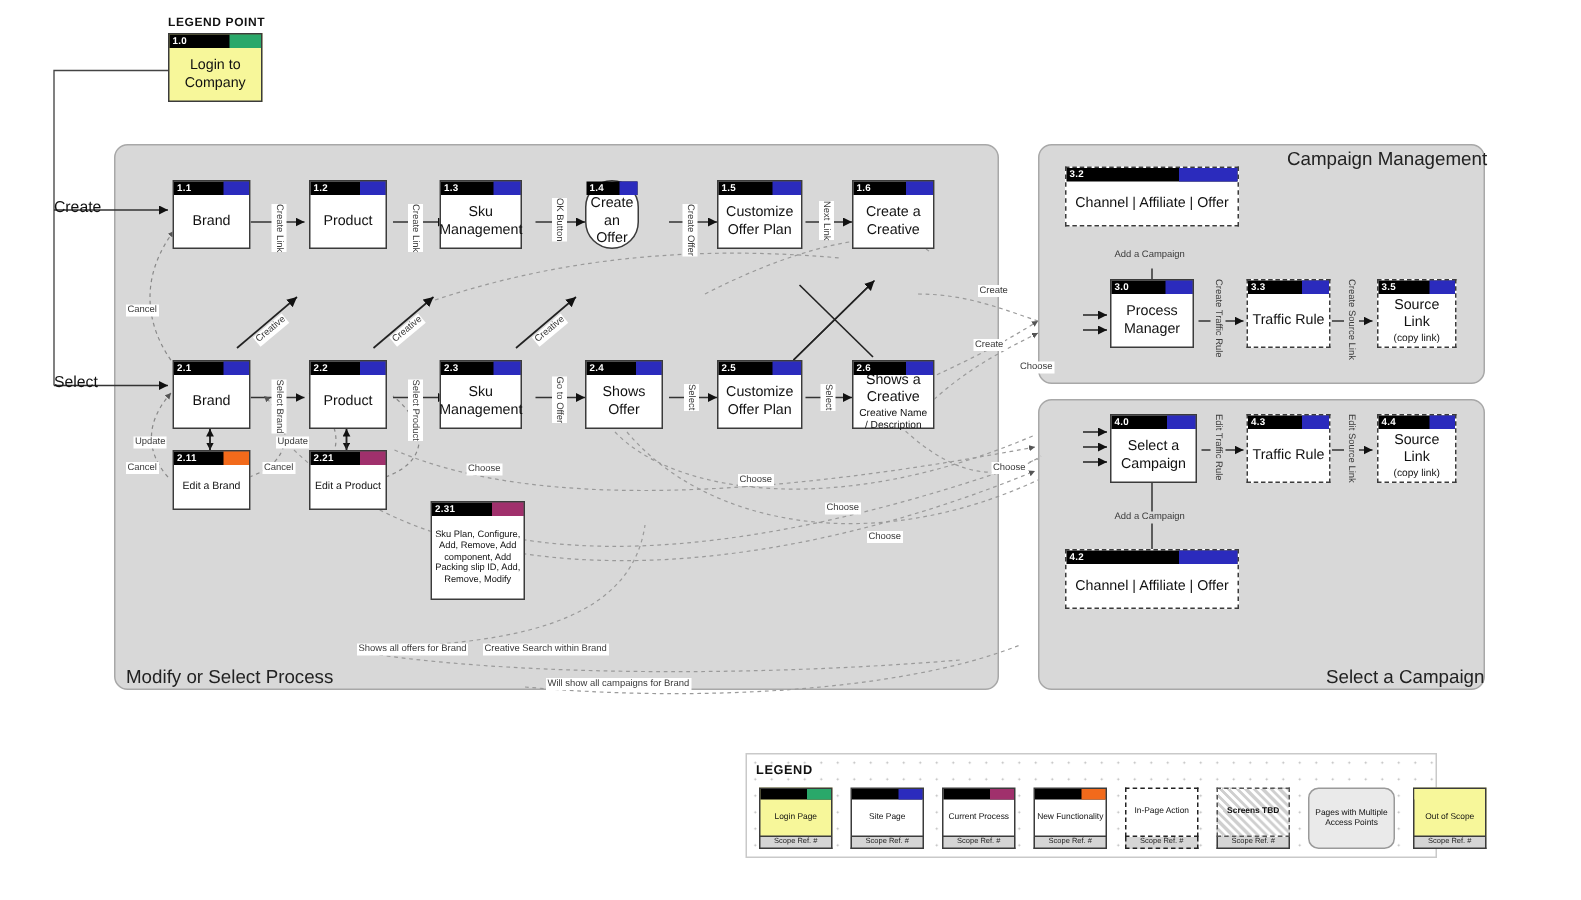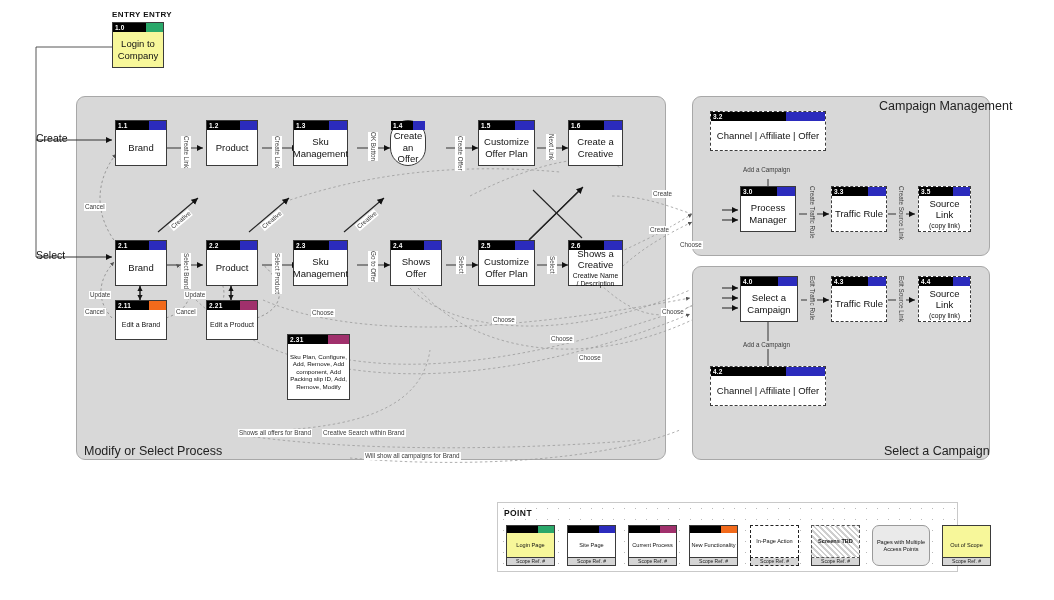--- a/index.html
+++ b/index.html
@@ -201,22 +201,22 @@
 
     <g stroke="#222" stroke-width="1" fill="none">
       <path d="M722,210 L738,210" marker-end="url(#ah)"></path>
       <path d="M722,220 L738,220" marker-end="url(#ah)"></path>
       <path d="M722,288 L738,288" marker-end="url(#ah)"></path>
       <path d="M722,298 L738,298" marker-end="url(#ah)"></path>
       <path d="M722,308 L738,308" marker-end="url(#ah)"></path>
     </g>
   </svg>
 
-  <div class="entry-label" style="left:112px;top:10px;">ENTRY ENTRY</div>
-  <div class="node" style="left:112px;top:22px;width:52px;height:46px;background:#f7f79a;">
+  <div class="entry-label" style="left:112px;top:10px;">LEGEND POINT</div>
+  <div class="node" style="left:112px;top:22px;width:63px;height:46px;background:#f7f79a;">
     <div class="hdr">
       <span class="id">1.0</span>
       <span class="swatch" style="background:#2aa86a;"></span>
     </div>
     <div class="body">Login to Company</div>
   </div>
 
   <div class="bigside" style="left:36px;top:132px;">Create</div>
   <div class="bigside" style="left:36px;top:249px;">Select</div>
 
@@ -434,25 +434,25 @@
 
   <div class="elabel" style="left:742px;top:166px;background:#d8d8d8;">Add a Campaign</div>
   <div class="elabel" style="left:807px;top:186px;writing-mode:vertical-rl;background:#d8d8d8;">Create Traffic Rule</div>
   <div class="elabel" style="left:896px;top:186px;writing-mode:vertical-rl;background:#d8d8d8;">Create Source Link</div>
 
   <div class="elabel" style="left:742px;top:341px;background:#d8d8d8;">Add a Campaign</div>
   <div class="elabel" style="left:807px;top:276px;writing-mode:vertical-rl;background:#d8d8d8;">Edit Traffic Rule</div>
   <div class="elabel" style="left:896px;top:276px;writing-mode:vertical-rl;background:#d8d8d8;">Edit Source Link</div>
 
   <div class="panel-title" style="left:84px;top:444px;">Modify or Select Process</div>
-  <div class="panel-title" style="left:858px;top:99px;margin-left:21px;">Campaign Management</div>
+  <div class="panel-title" style="left:858px;top:99px;">Campaign Management</div>
   <div class="panel-title" style="left:884px;top:444px;">Select a Campaign</div>
 
   <div class="legend">
-    <div class="legend-title">POINT</div>
+    <div class="legend-title">LEGEND</div>
 
     <div class="lg-item" style="left:8px;">
       <div class="lg-card" style="background:#f7f79a;">
         <div class="hdr">
           <span class="swatch" style="background:#2aa86a;"></span>
         </div>
         <div class="body">Login Page</div>
       </div>
       <div class="lg-foot">Scope Ref. #</div>
     </div>

